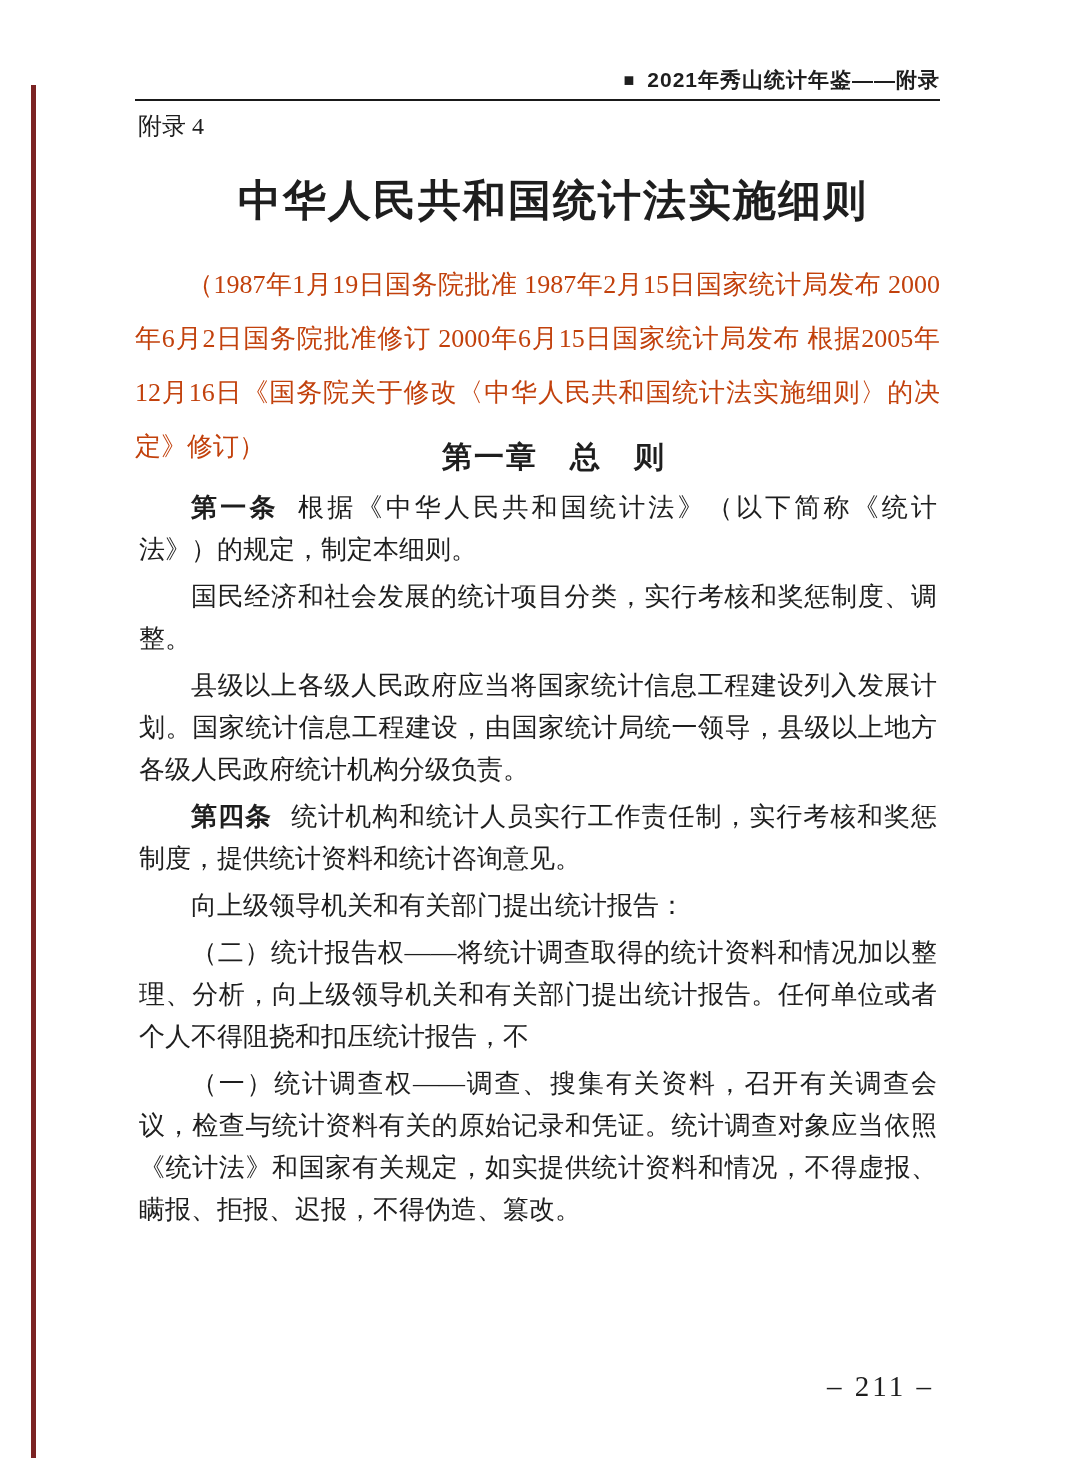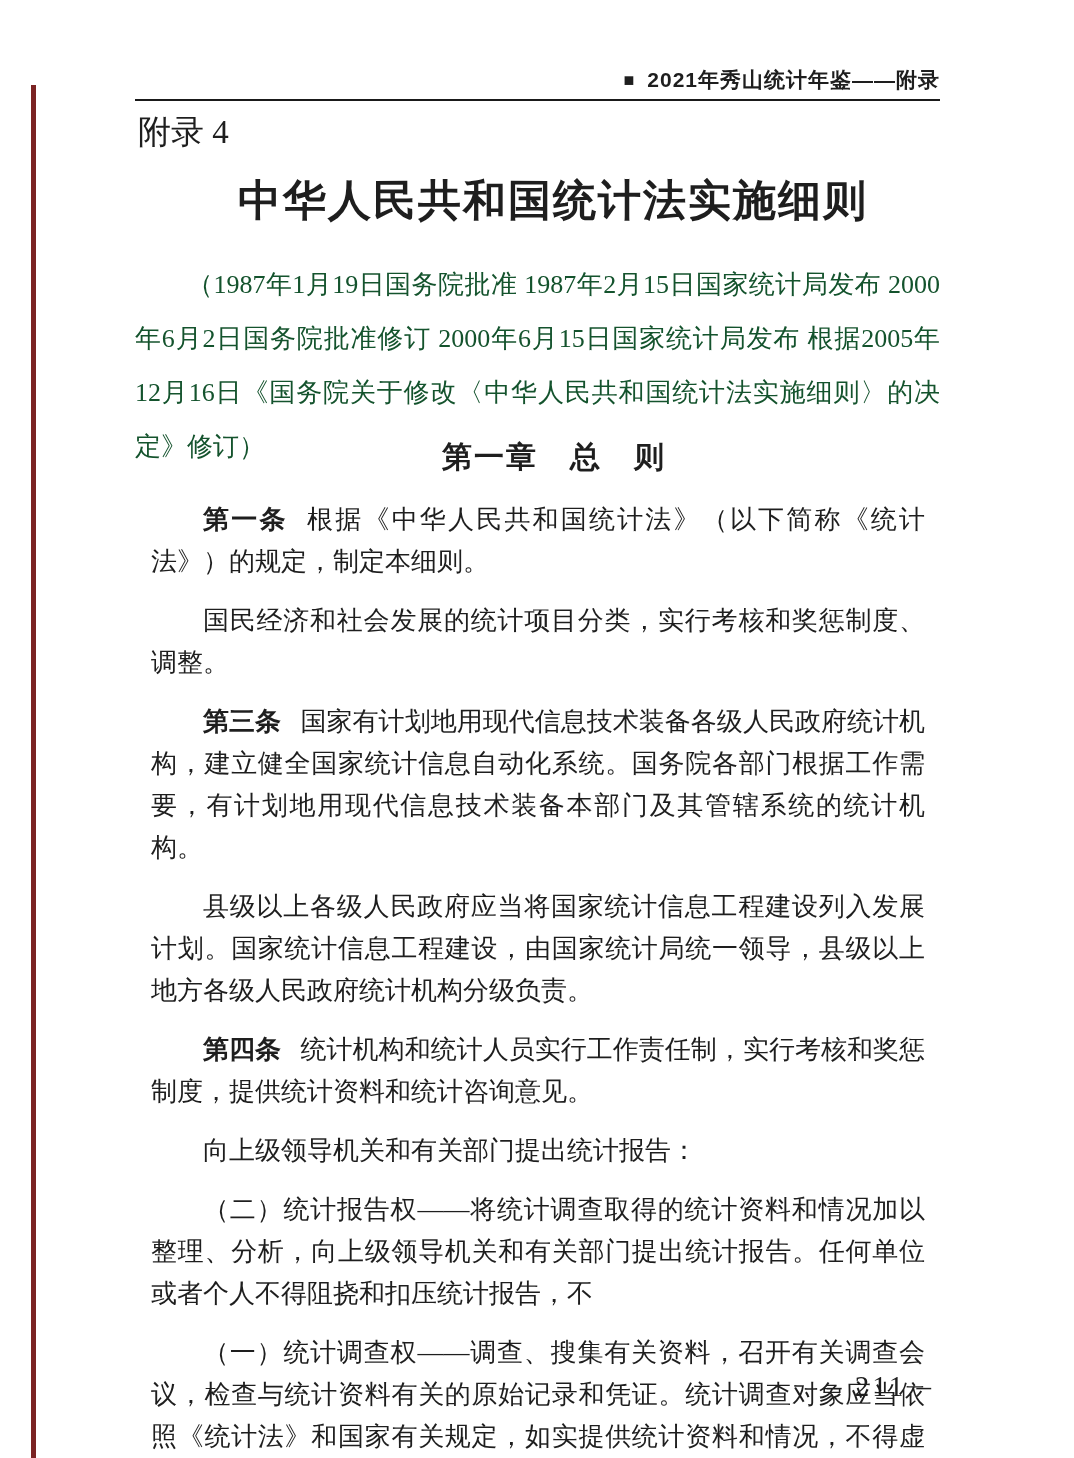--- a/index.html
+++ b/index.html
@@ -22,45 +22,45 @@
     font-family:"Liberation Sans","DejaVu Sans",sans-serif;
     font-size:21px;font-weight:600;letter-spacing:1px;
   }
   .marker{font-size:18px;line-height:1;}
   .rule{
     position:absolute;top:99px;left:135px;width:805px;height:2px;
     background:#1a1a1a;
   }
   .appendix{
     position:absolute;top:110px;left:138px;
-    font-size:33px;
+    font-size:24px;
   }
   .title{
     position:absolute;top:172px;left:16px;width:100%;
     margin:0;text-align:center;
     font-size:43px;font-weight:bold;letter-spacing:2px;
   }
   .preamble{
     position:absolute;top:258px;left:135px;width:805px;
     font-size:26px;line-height:54px;
     text-indent:2em;text-align:justify;
-    color:#14532d;
+    color:#c2410c;
   }
   .chapter{
     position:absolute;top:420px;left:0;width:100%;
     margin:17px;text-align:center;
     font-family:"Liberation Sans","DejaVu Sans",sans-serif;
     font-size:30px;font-weight:bold;letter-spacing:2px;
   }
   .body-text{
     position:absolute;top:482px;left:135px;width:806px;
     font-size:26px;line-height:42px;text-align:justify;
   }
   .body-text p{
-    margin:16px;text-indent:2em;
+    margin:4px;text-indent:2em;
   }
   .art-label{
     font-family:"Liberation Sans","DejaVu Sans",sans-serif;
     font-weight:bold;
   }
   .art-label:not(:empty){margin-right:0.75em;}
   .footer{
     position:absolute;top:1370px;right:140px;
     font-size:29px;letter-spacing:3px;
   }
@@ -88,23 +88,20 @@
   <h2 class="chapter">第一章　总　则</h2>
 
   <div class="body-text">
     <p>
       <span class="art-label">第一条</span><span>根据《中华人民共和国统计法》（以下简称《统计法》）的规定，制定本细则。</span>
     </p>
     <p>
       <span class="art-label"></span><span>国民经济和社会发展的统计项目分类，实行考核和奖惩制度、调整。</span>
     </p>
     <p>
-      <span class="art-label">第三条</span><span>国家有计划地用现代信息技术装备各级人民政府统计机构，建立健全国家统计信息自动化系统。国务院各部门根据工作需要，有计划地用现代信息技术装备本部门及其管辖系统的统计机构。</span>
-    </p>
-    <p>
       <span class="art-label"></span><span>县级以上各级人民政府应当将国家统计信息工程建设列入发展计划。国家统计信息工程建设，由国家统计局统一领导，县级以上地方各级人民政府统计机构分级负责。</span>
     </p>
     <p>
       <span class="art-label">第四条</span><span>统计机构和统计人员实行工作责任制，实行考核和奖惩制度，提供统计资料和统计咨询意见。</span>
     </p>
     <p>
       <span class="art-label"></span><span>向上级领导机关和有关部门提出统计报告：</span>
     </p>
     <p>
       <span class="art-label"></span><span>（二）统计报告权——将统计调查取得的统计资料和情况加以整理、分析，向上级领导机关和有关部门提出统计报告。任何单位或者个人不得阻挠和扣压统计报告，不</span>

